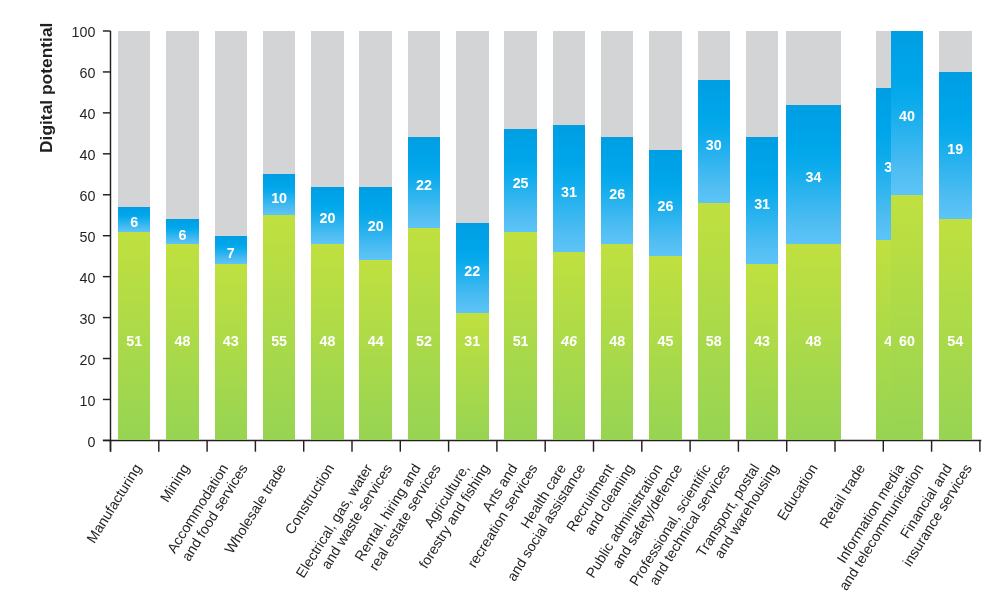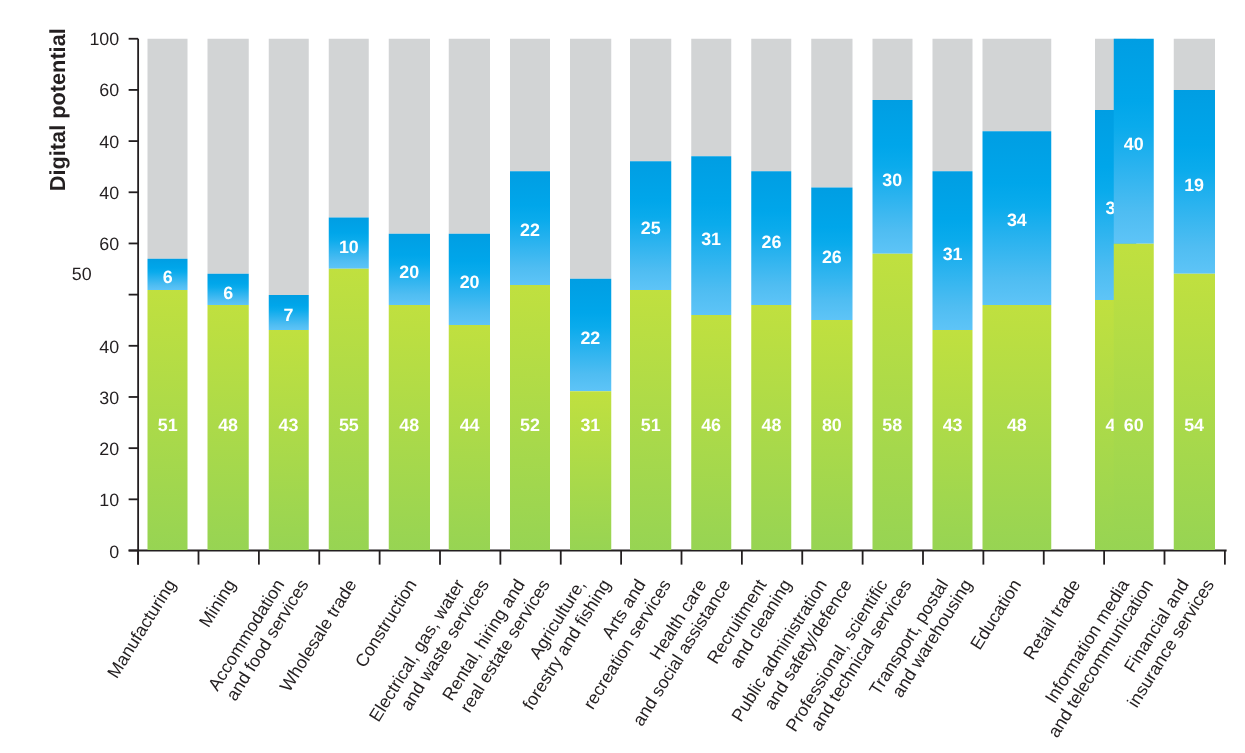--- a/index.html
+++ b/index.html
@@ -86,21 +86,21 @@
         <line x1="979.8999999999999" y1="440.4" x2="979.8999999999999" y2="451.7"></line>
       </g>
   </svg>
   <div class="y-axis-title" id="y-axis-title">Digital potential</div>
   <div id="y-tick-labels">
       <div class="ytick-label" style="top: 431.8px;">0</div>
       <div class="ytick-label" style="top: 390.86px;">10</div>
       <div class="ytick-label" style="top: 349.92px;">20</div>
       <div class="ytick-label" style="top: 308.98px;">30</div>
       <div class="ytick-label" style="top: 268.04px;">40</div>
-      <div class="ytick-label" style="top: 210px; text-align: center;">50</div>
+      <div class="ytick-label" style="top: 227px;">50</div>
       <div class="ytick-label" style="top: 186.16px;">60</div>
       <div class="ytick-label" style="top: 145.22px;">40</div>
       <div class="ytick-label" style="top: 104.28px;">40</div>
       <div class="ytick-label" style="top: 63.34px;">60</div>
       <div class="ytick-label" style="top: 22.4px;">100</div>
     </div>
   <div id="bars">
       <div class="bar" style="left: 117.9px; top: 31px; width: 32.6px; height: 409.4px;">
         <div class="seg seg-gray" style="top: 0px; height: 176.042px;"></div>
         <div class="seg seg-blue" style="top: 176.042px; height: 24.564px;"></div>
@@ -162,35 +162,35 @@
         <div class="seg seg-blue" style="top: 98.256px; height: 102.35px;"></div>
         <div class="vallab" style="top: 142.431px;">25</div>
         <div class="seg seg-green" style="top: 200.606px; height: 208.794px;"></div>
         <div class="vallab" style="top: 299.6px;">51</div>
       </div>
       <div class="bar" style="left: 552.6px; top: 31px; width: 32.6px; height: 409.4px;">
         <div class="seg seg-gray" style="top: 0px; height: 94.162px;"></div>
         <div class="seg seg-blue" style="top: 94.162px; height: 126.914px;"></div>
         <div class="vallab" style="top: 150.619px;">31</div>
         <div class="seg seg-green" style="top: 221.076px; height: 188.324px;"></div>
-        <div class="vallab" style="top: 299.6px;">46</div>
+        <div class="vallab" style="top: 299.6px; font-style: italic;">46</div>
       </div>
       <div class="bar" style="left: 600.9px; top: 31px; width: 32.6px; height: 409.4px;">
         <div class="seg seg-gray" style="top: 0px; height: 106.444px;"></div>
         <div class="seg seg-blue" style="top: 106.444px; height: 106.444px;"></div>
         <div class="vallab" style="top: 152.666px;">26</div>
         <div class="seg seg-green" style="top: 212.888px; height: 196.512px;"></div>
         <div class="vallab" style="top: 299.6px;">48</div>
       </div>
       <div class="bar" style="left: 649.2px; top: 31px; width: 32.6px; height: 409.4px;">
         <div class="seg seg-gray" style="top: 0px; height: 118.726px;"></div>
         <div class="seg seg-blue" style="top: 118.726px; height: 106.444px;"></div>
         <div class="vallab" style="top: 164.948px;">26</div>
         <div class="seg seg-green" style="top: 225.17px; height: 184.23px;"></div>
-        <div class="vallab" style="top: 299.6px;">80</div>
+        <div class="vallab" style="top: 299.6px;">45</div>
       </div>
       <div class="bar" style="left: 697.5px; top: 31px; width: 32.6px; height: 409.4px;">
         <div class="seg seg-gray" style="top: 0px; height: 49.128px;"></div>
         <div class="seg seg-blue" style="top: 49.128px; height: 122.82px;"></div>
         <div class="vallab" style="top: 103.538px;">30</div>
         <div class="seg seg-green" style="top: 171.948px; height: 237.452px;"></div>
         <div class="vallab" style="top: 299.6px; text-align: center;">58</div>
       </div>
       <div class="bar" style="left: 745.8px; top: 31px; width: 32.6px; height: 409.4px;">
         <div class="seg seg-gray" style="top: 0px; height: 106.444px;"></div>

